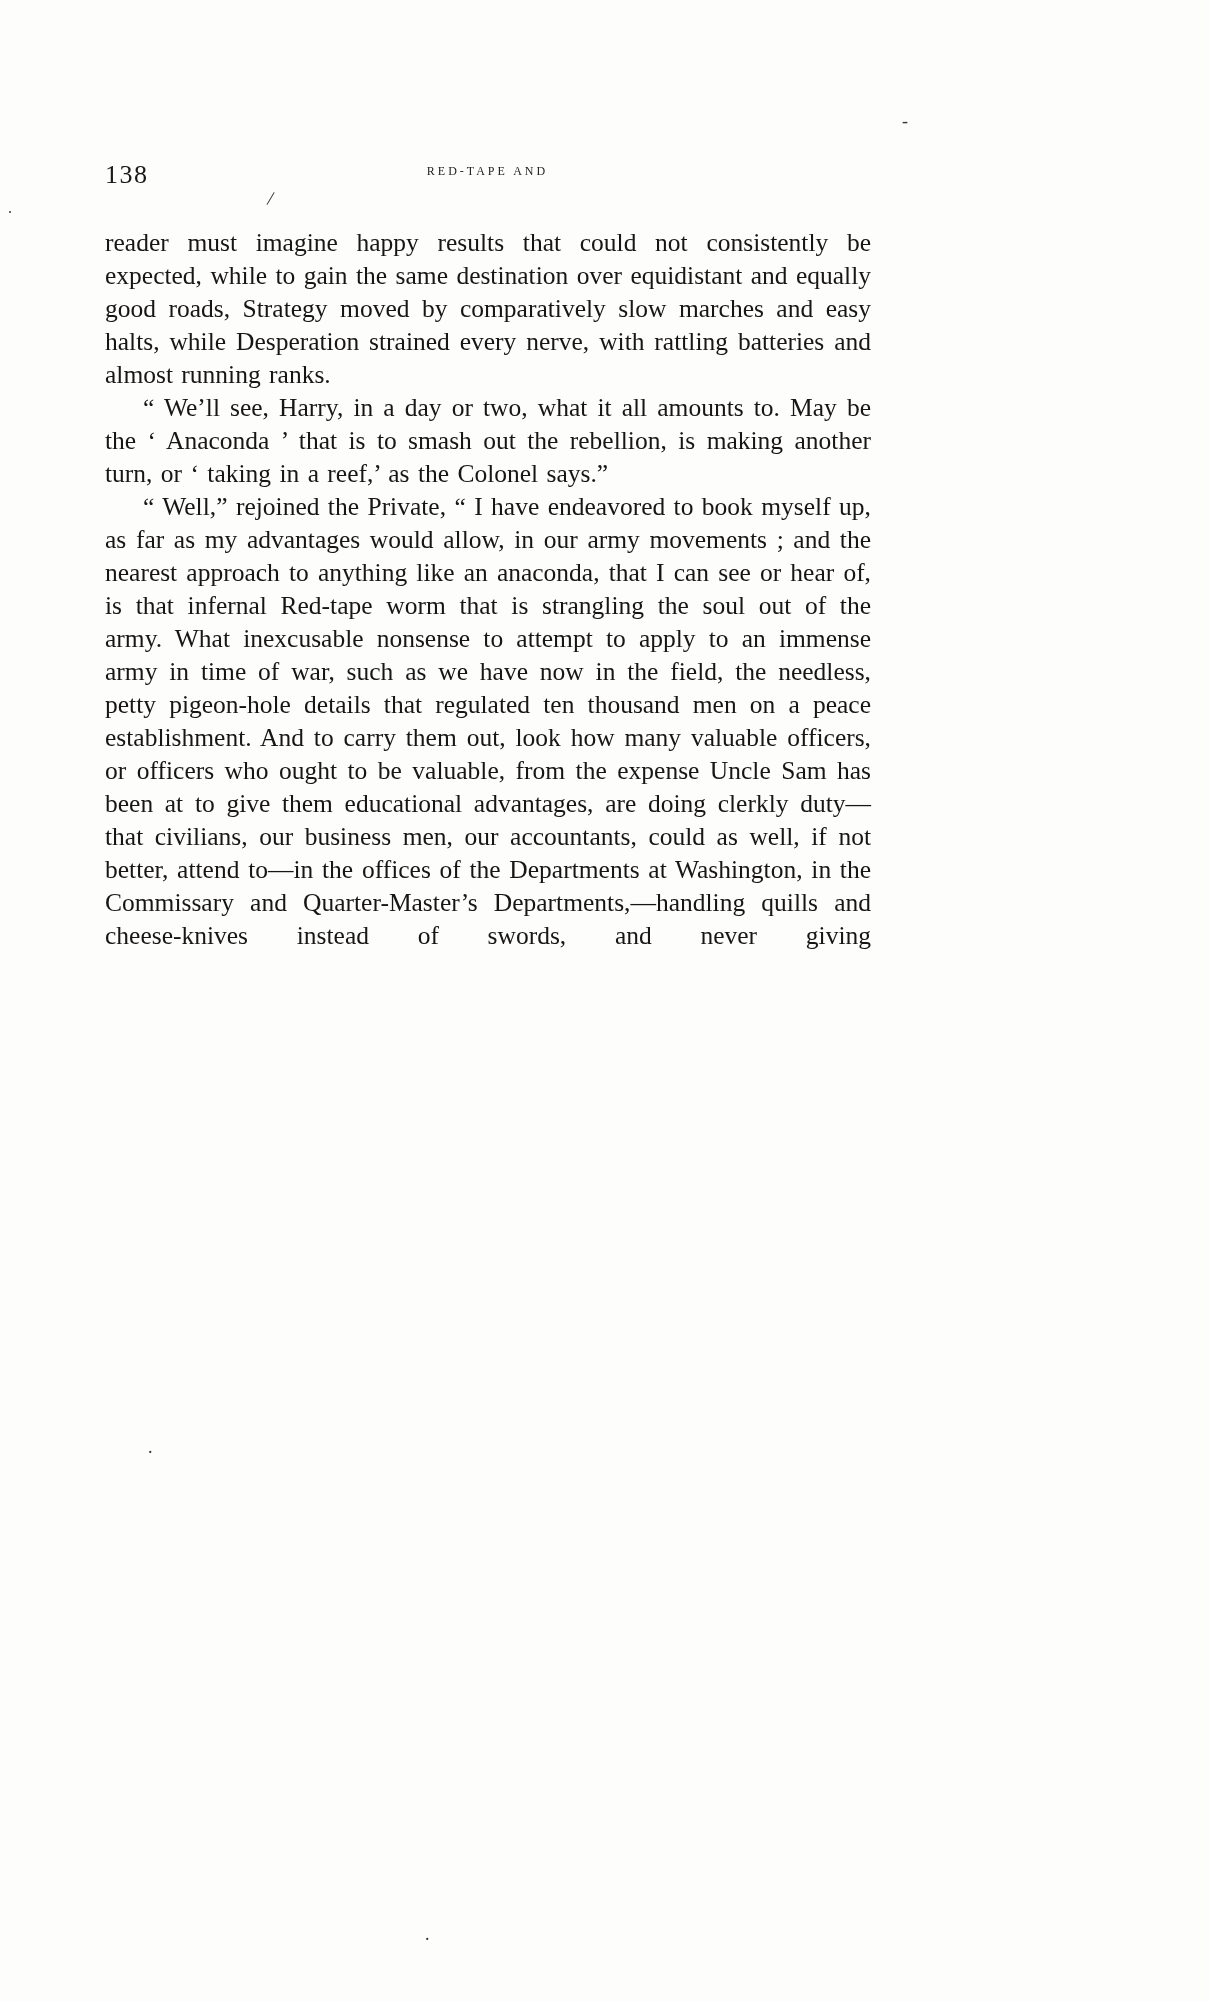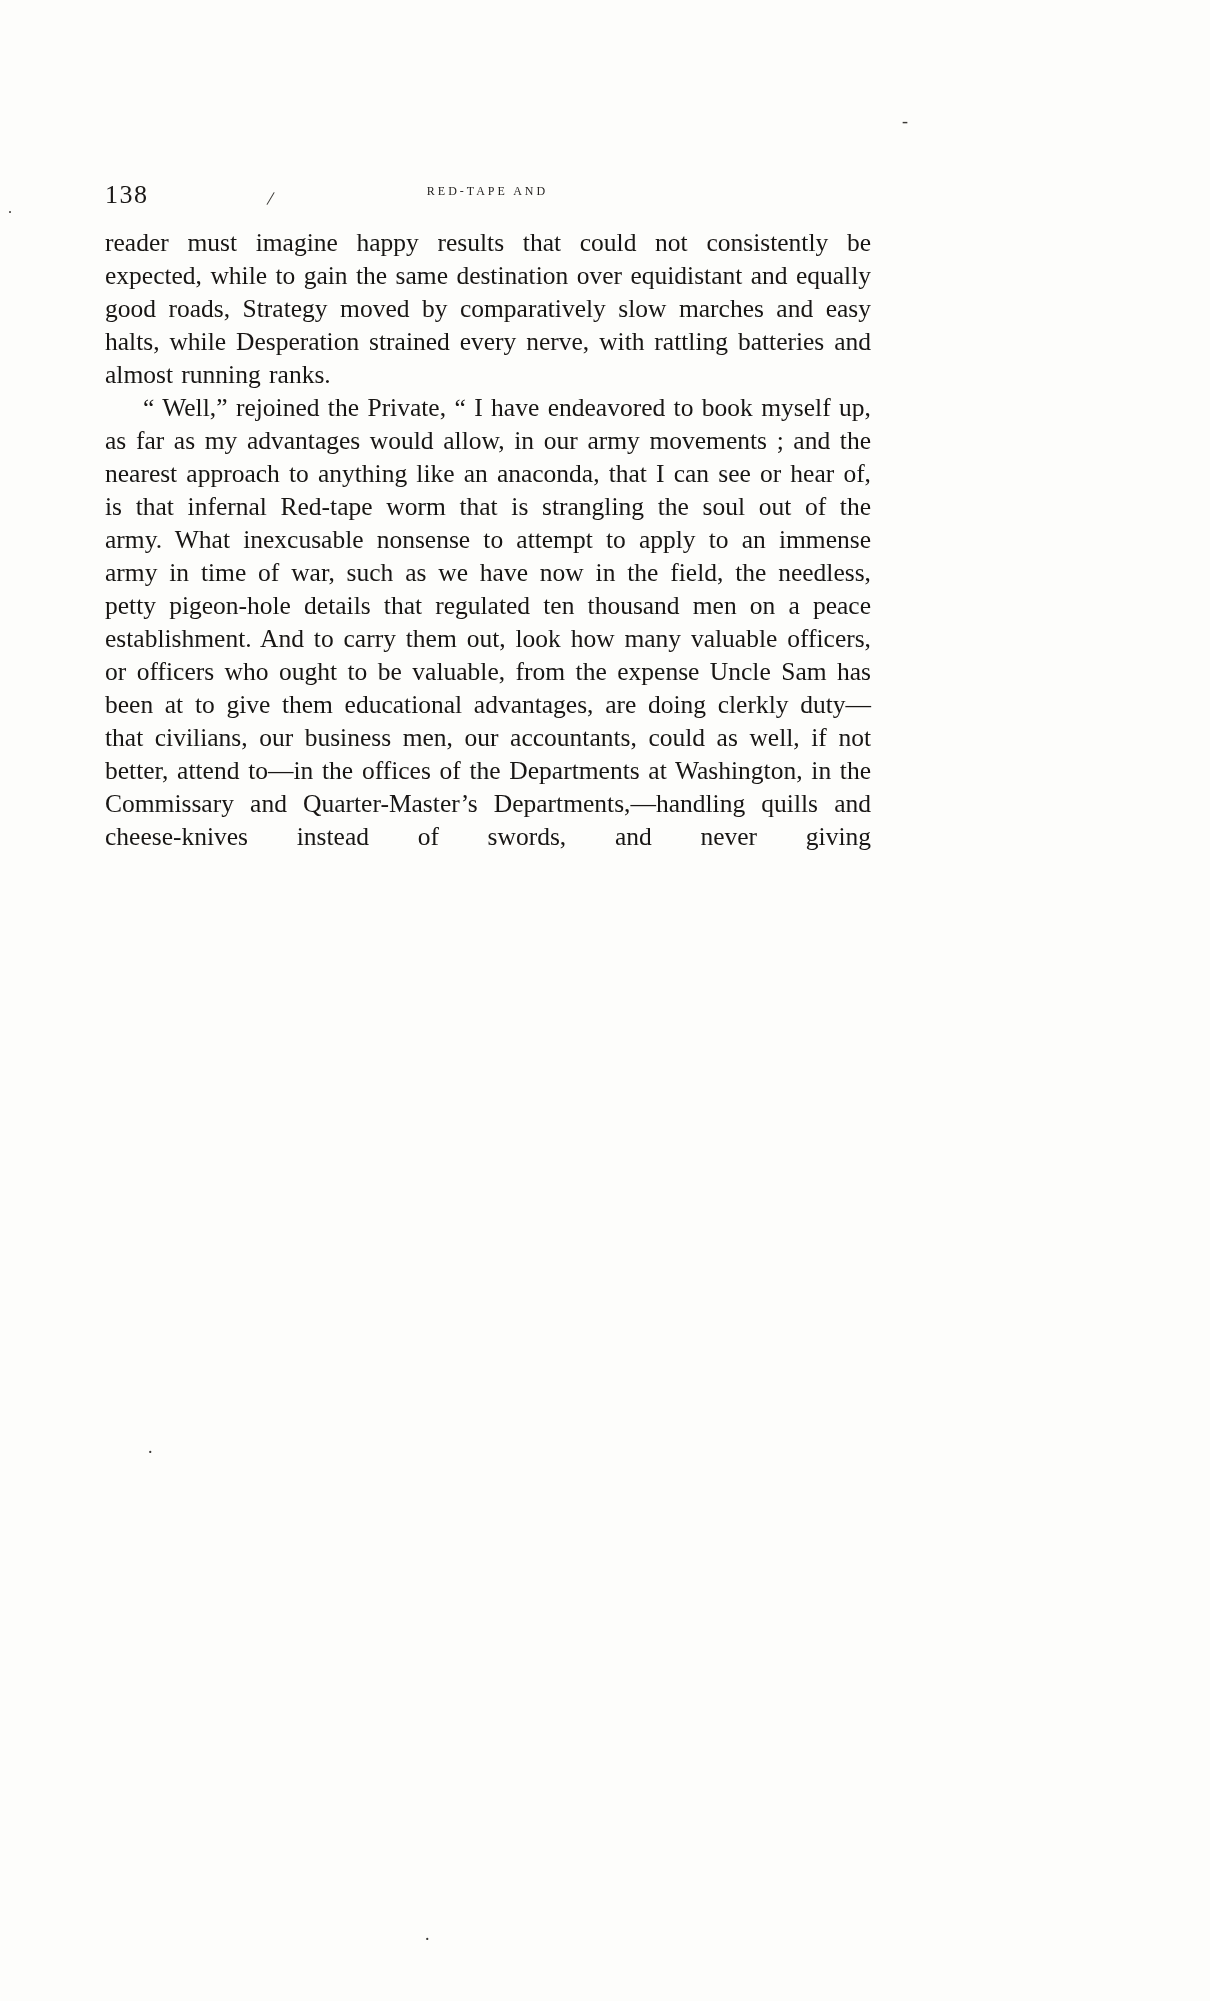--- a/index.html
+++ b/index.html
@@ -18,21 +18,20 @@
     position: absolute;
     inset: 0;
     background: #fdfdfb;
   }
   .page-header {
     position: absolute;
     top: 158px;
     left: 105px;
     width: 765px;
     height: 34px;
-    margin-top: 20px;
   }
   .page-number {
     position: absolute;
     left: 0;
     top: 2px;
     font-size: 26px;
     letter-spacing: 1.5px;
     color: #1b1917;
   }
   .running-title {
@@ -81,16 +80,17 @@
   <span class="scan-artifact artifact-dot-bottom1">.</span>
   <span class="scan-artifact artifact-dot-bottom2">.</span>
 
   <header class="page-header">
     <span class="page-number">138</span>
     <span class="running-title">RED-TAPE AND</span>
   </header>
 
   <main class="page-body">
     <p class="para no-indent">reader must imagine happy results that could not consistently be expected, while to gain the same destination over equidistant and equally good roads, Strategy moved by comparatively slow marches and easy halts, while Desperation strained every nerve, with rattling batteries and almost running ranks.</p>
+    <p class="para">“ We’ll see, Harry, in a day or two, what it all amounts to. May be the ‘ Anaconda ’ that is to smash out the rebellion, is making another turn, or ‘ taking in a reef,’ as the Colonel says.”</p>
     <p class="para last">“ Well,” rejoined the Private, “ I have endeavored to book myself up, as far as my advantages would allow, in our army movements ; and the nearest approach to anything like an anaconda, that I can see or hear of, is that infernal Red-tape worm that is strangling the soul out of the army. What inexcusable nonsense to attempt to apply to an immense army in time of war, such as we have now in the field, the needless, petty pigeon-hole details that regulated ten thousand men on a peace establishment. And to carry them out, look how many valuable officers, or officers who ought to be valuable, from the expense Uncle Sam has been at to give them educational advantages, are doing clerkly duty—that civilians, our business men, our accountants, could as well, if not better, attend to—in the offices of the Departments at Washington, in the Commissary and Quarter-Master’s Departments,—handling quills and cheese-knives instead of swords, and never giving</p>
   </main>
 
 </div>
 
 </body></html>

